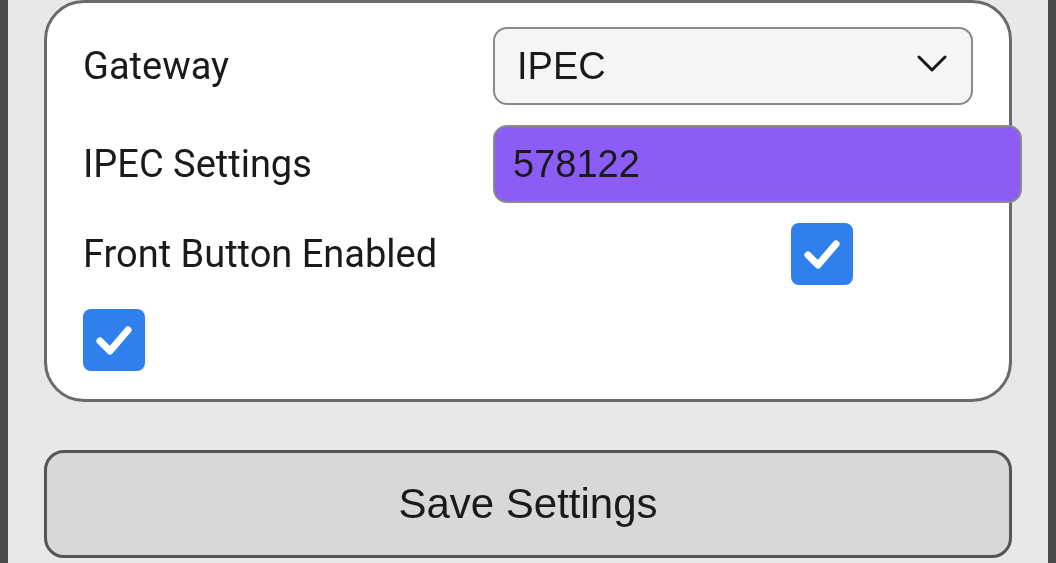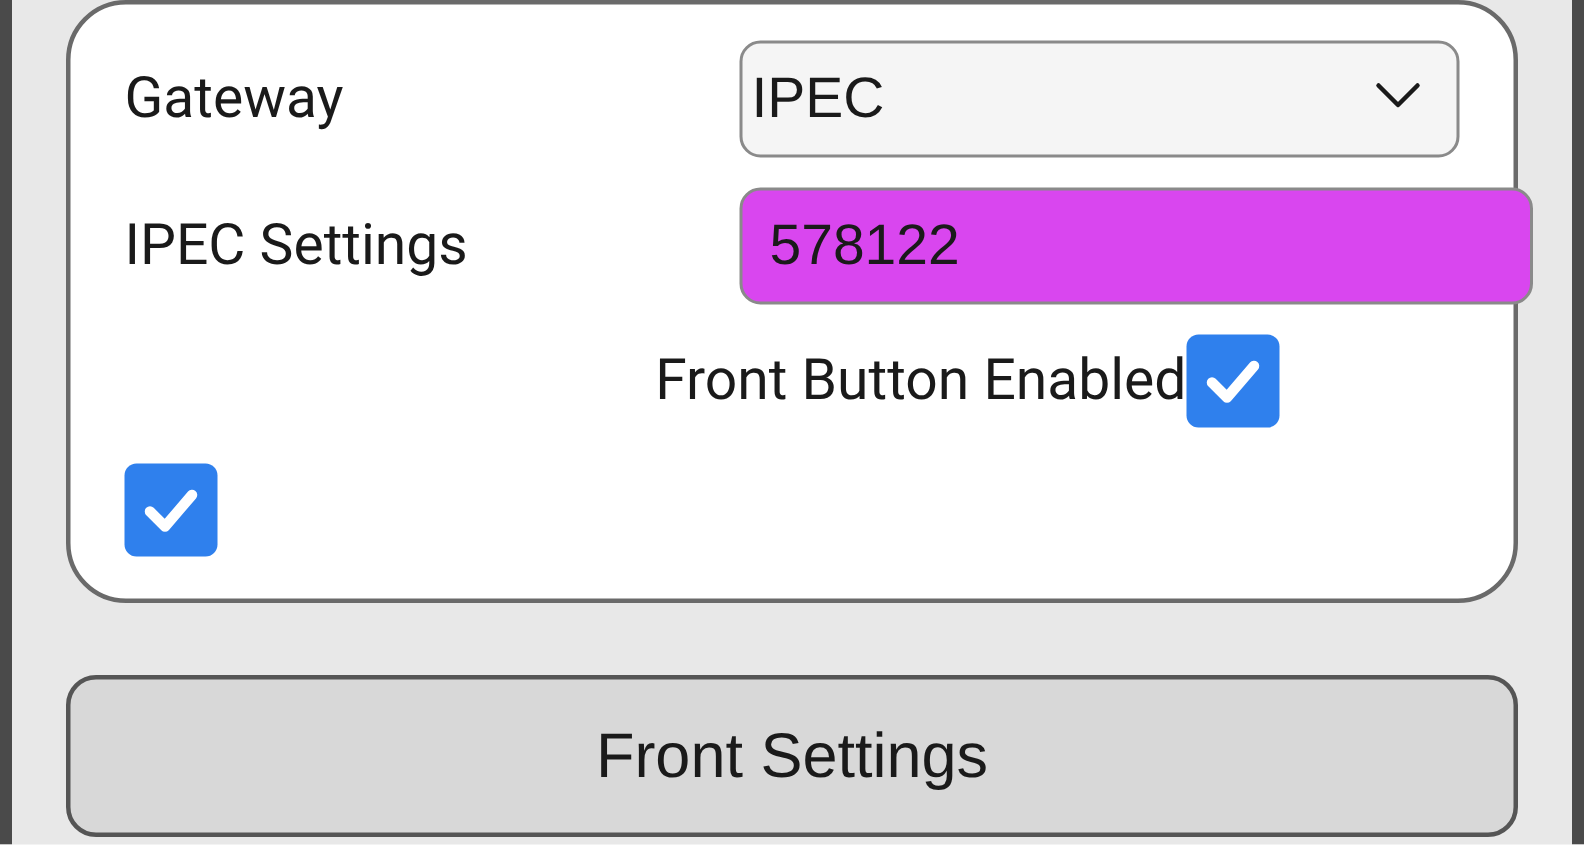--- a/index.html
+++ b/index.html
@@ -61,38 +61,38 @@
       flex: 1;
     }
     
     .select-control {
       width: 100%;
       height: 78px;
       background: #f5f5f5;
       border: 2px solid #8a8a8a;
       border-radius: 14px;
       font-size: 38px;
-      padding: 0 6px;
+      padding: 0 22px;
       color: #1a1a1a;
       appearance: none;
       cursor: pointer;
     }
     
     .select-chevron {
       position: absolute;
       right: 26px;
       top: 50%;
       transform: translateY(-50%);
       pointer-events: none;
     }
     
     .text-input {
       flex: 1;
       height: 78px;
-      background: #d946ef;
+      background: #8b5cf6;
       border: 2px solid #8a8a8a;
       border-radius: 14px;
       font-size: 38px;
       padding: 0 18px;
       color: #1a1a1a;
     }
     
     .checkbox-row {
       display: flex;
       align-items: center;
@@ -100,21 +100,20 @@
     }
     
     .checkbox-row:last-child {
       margin-bottom: 0;
     }
     
     .checkbox-label {
       font-size: 38px;
       color: #1a1a1a;
       flex: 1;
-      text-align: right;
     }
     
     .checkbox-wrapper {
       flex: 0 0 auto;
       margin-right: 120px;
     }
     
     .checkbox {
       width: 62px;
       height: 62px;
@@ -181,16 +180,16 @@
           <div class="checkbox">
             <svg width="44" height="44" viewBox="0 0 44 44">
               <path d="M8 23 L18 33 L36 12" stroke="#ffffff" stroke-width="7" fill="none" stroke-linecap="round" stroke-linejoin="round"></path>
             </svg>
           </div>
         </div>
       </div>
 
     </div>
     
-    <button class="save-button">Front Settings</button>
+    <button class="save-button">Save Settings</button>
     
   </div>
 </div>
 
 </body></html>

